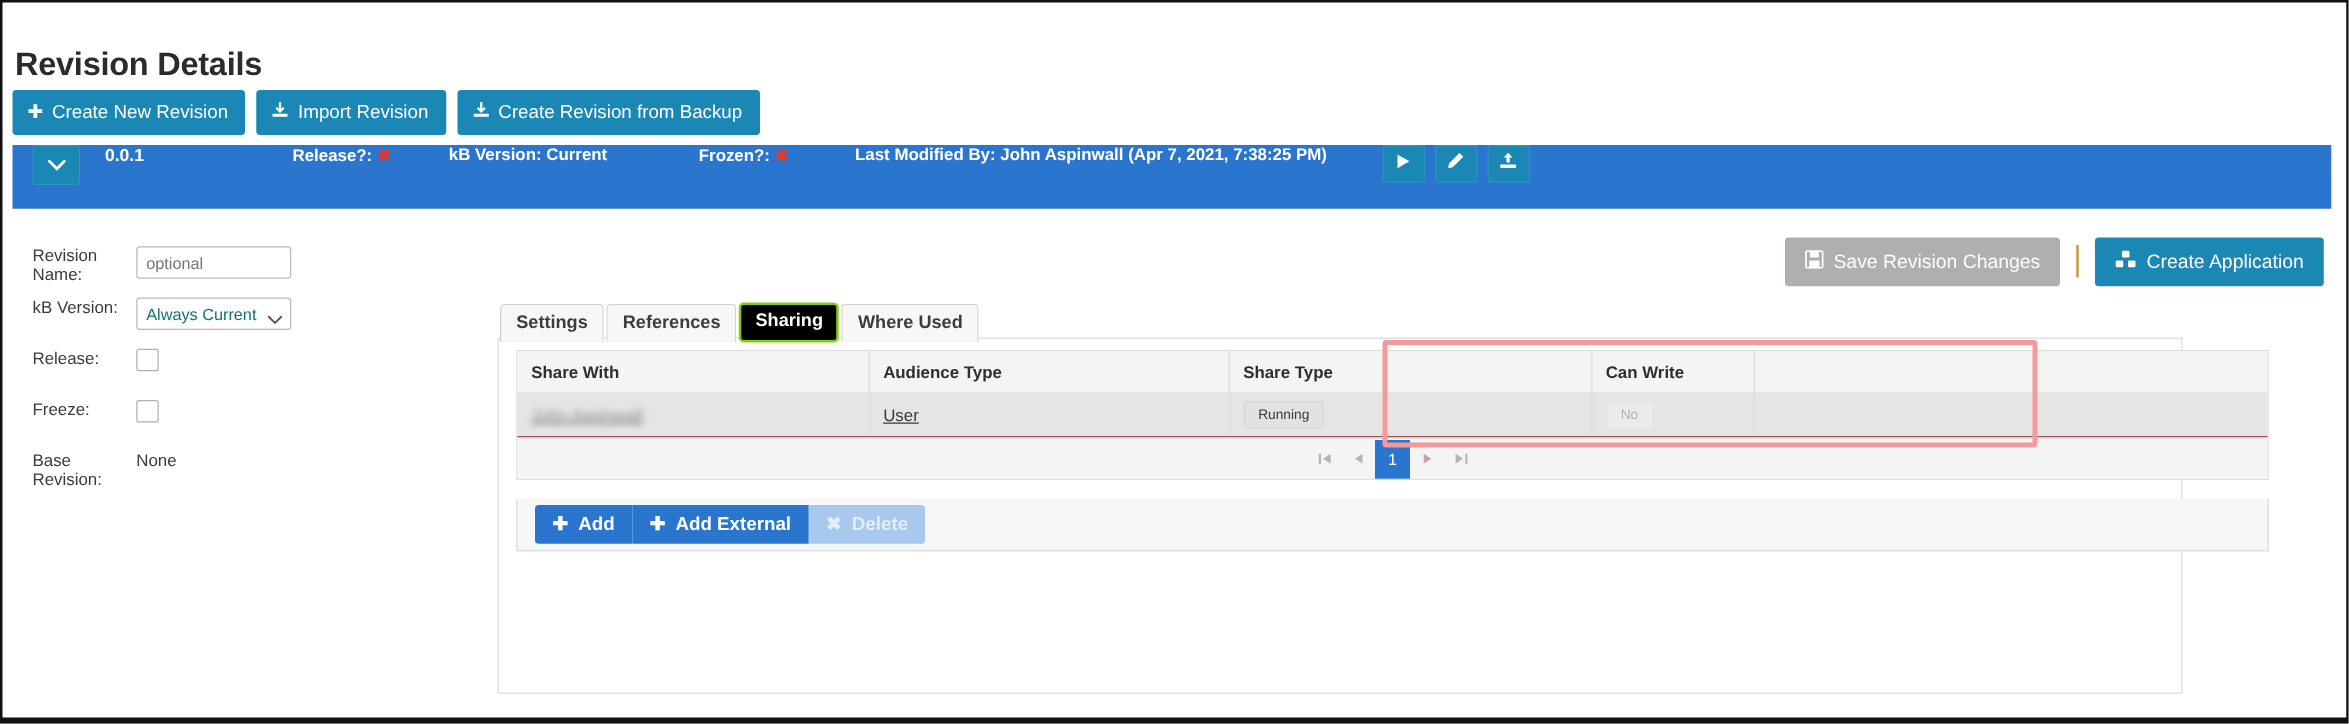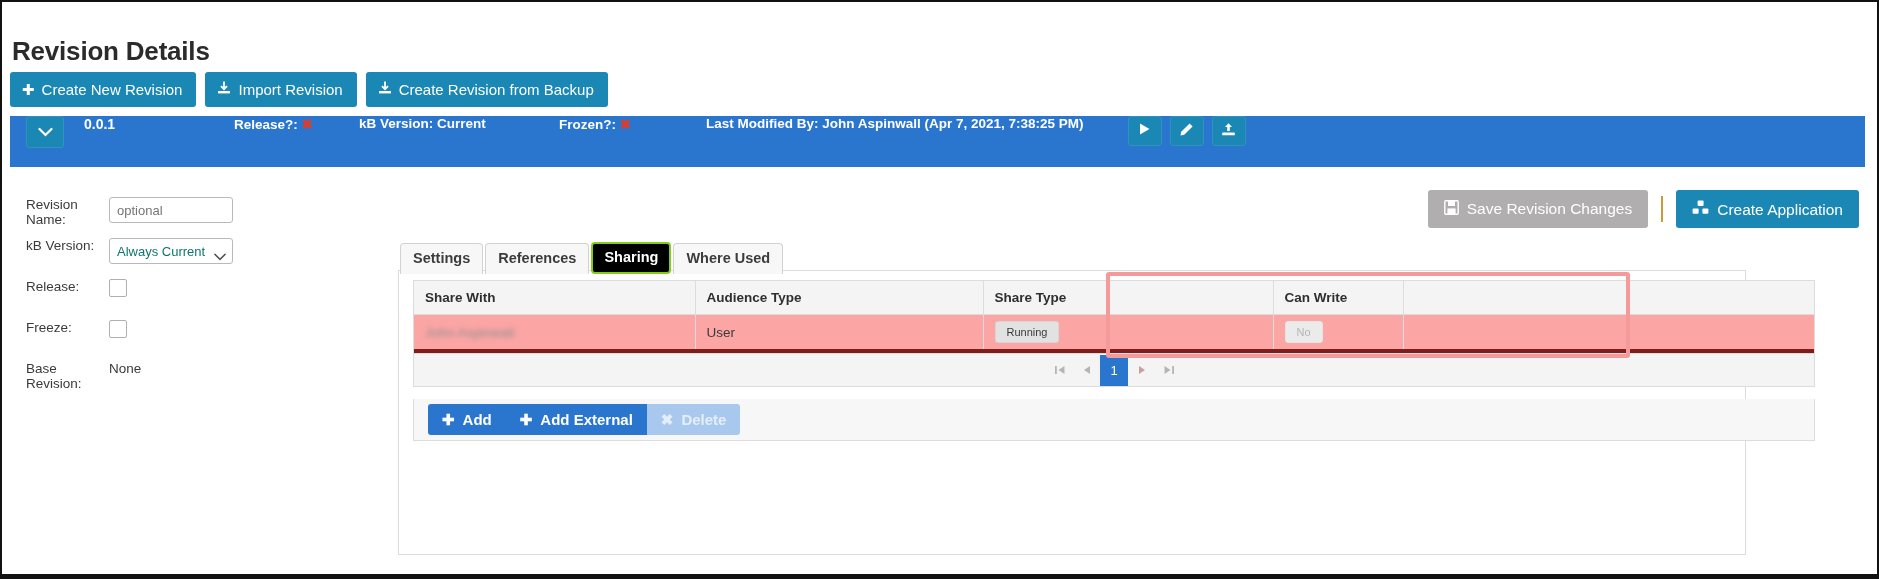--- a/index.html
+++ b/index.html
@@ -56,21 +56,21 @@
     cursor: pointer;
   }
   .chev-btn svg { display: block; }
   .rev-ver {
     margin-left: 20px; font-size: 14px; font-weight: bold;
     width: 150px;
   }
   .rev-meta { font-size: 13.5px; font-weight: bold; white-space: nowrap; }
   .rev-meta.release  { width: 125px; }
   .rev-meta.kbv      { width: 200px; }
-  .rev-meta.frozen   { width: 147px; }
+  .rev-meta.frozen   { width: 125px; }
   .xmark { color: #e03a28; font-weight: bold; }
   .rev-actions { margin-left: 44px; display: flex; gap: 8px; }
   .rev-act {
     width: 34px; height: 30px;
     background: #1b87b4; border: 1px solid #2f93bd; border-radius: 3px;
     display: flex; align-items: center; justify-content: center;
     cursor: pointer; color: #fff;
   }
 
   
@@ -116,21 +116,21 @@
     font-size: 15.5px; font-family: "Liberation Sans", sans-serif;
     padding: 10px 16px;
     display: inline-flex; align-items: center; gap: 8px;
     cursor: not-allowed; white-space: nowrap; line-height: 1;
   }
   .divider { width: 2px; height: 26px; background: #c89a3c; }
   .btn-create-app {
     background: #1b87b4; color: #fff; border: none; border-radius: 3px;
     font-size: 15.5px; font-family: "Liberation Sans", sans-serif;
     padding: 10px 16px;
-    display: inline-flex; align-items: flex-end; gap: 8px;
+    display: inline-flex; align-items: center; gap: 8px;
     cursor: pointer; white-space: nowrap; line-height: 1;
   }
 
   
   .tabs {
     position: absolute; left: 398px; top: 240px;
     display: flex; align-items: flex-end; gap: 2px;
     z-index: 3;
   }
   .tab {
@@ -166,23 +166,23 @@
   table.g th {
     background: #f4f4f4;
     border-right: 1px solid #dcdcdc;
     border-bottom: 1px solid #dcdcdc;
     text-align: left;
     font-size: 13.5px; font-weight: bold; color: #2f2f2f;
     padding: 9px 11px; height: 31px;
   }
   table.g td {
     border-right: 1px solid #dcdcdc;
-    border-bottom: 4px solid #7f1d1d;
+    border-bottom: 1px solid #7f1d1d;
     font-size: 13.5px; color: #3a3a3a;
-    padding: 6px 11px; height: 33px; background: #fca5a5;
+    padding: 6px 11px; height: 33px; background: #e5e5e5; text-decoration: underline;
   }
   table.g th:last-child, table.g td:last-child { border-right: none; }
   .blurred {
     color: #8d8d8d;
     filter: blur(2.6px);
     -webkit-filter: blur(2.6px);
     user-select: none;
   }
   .chip {
     display: inline-block;

